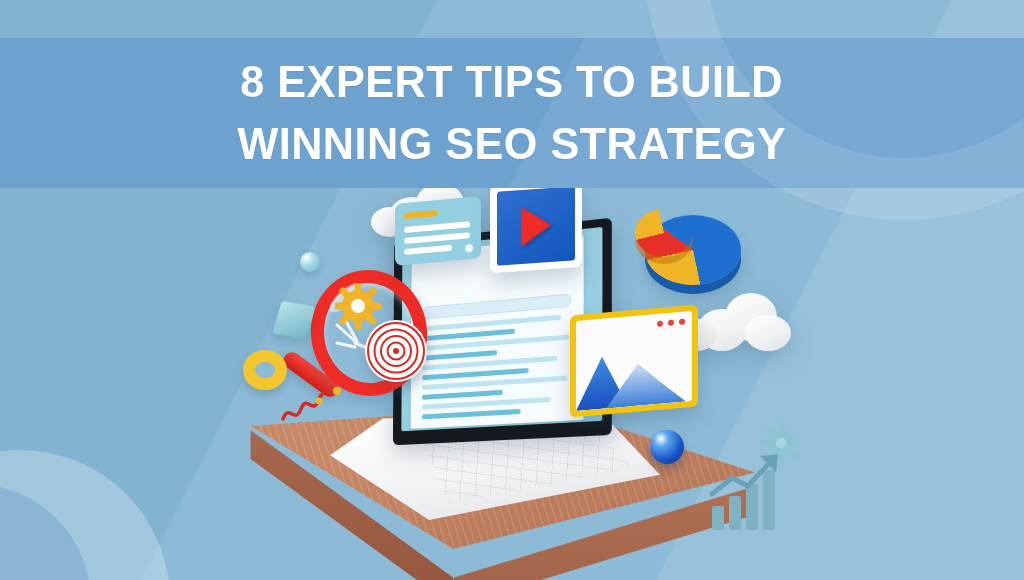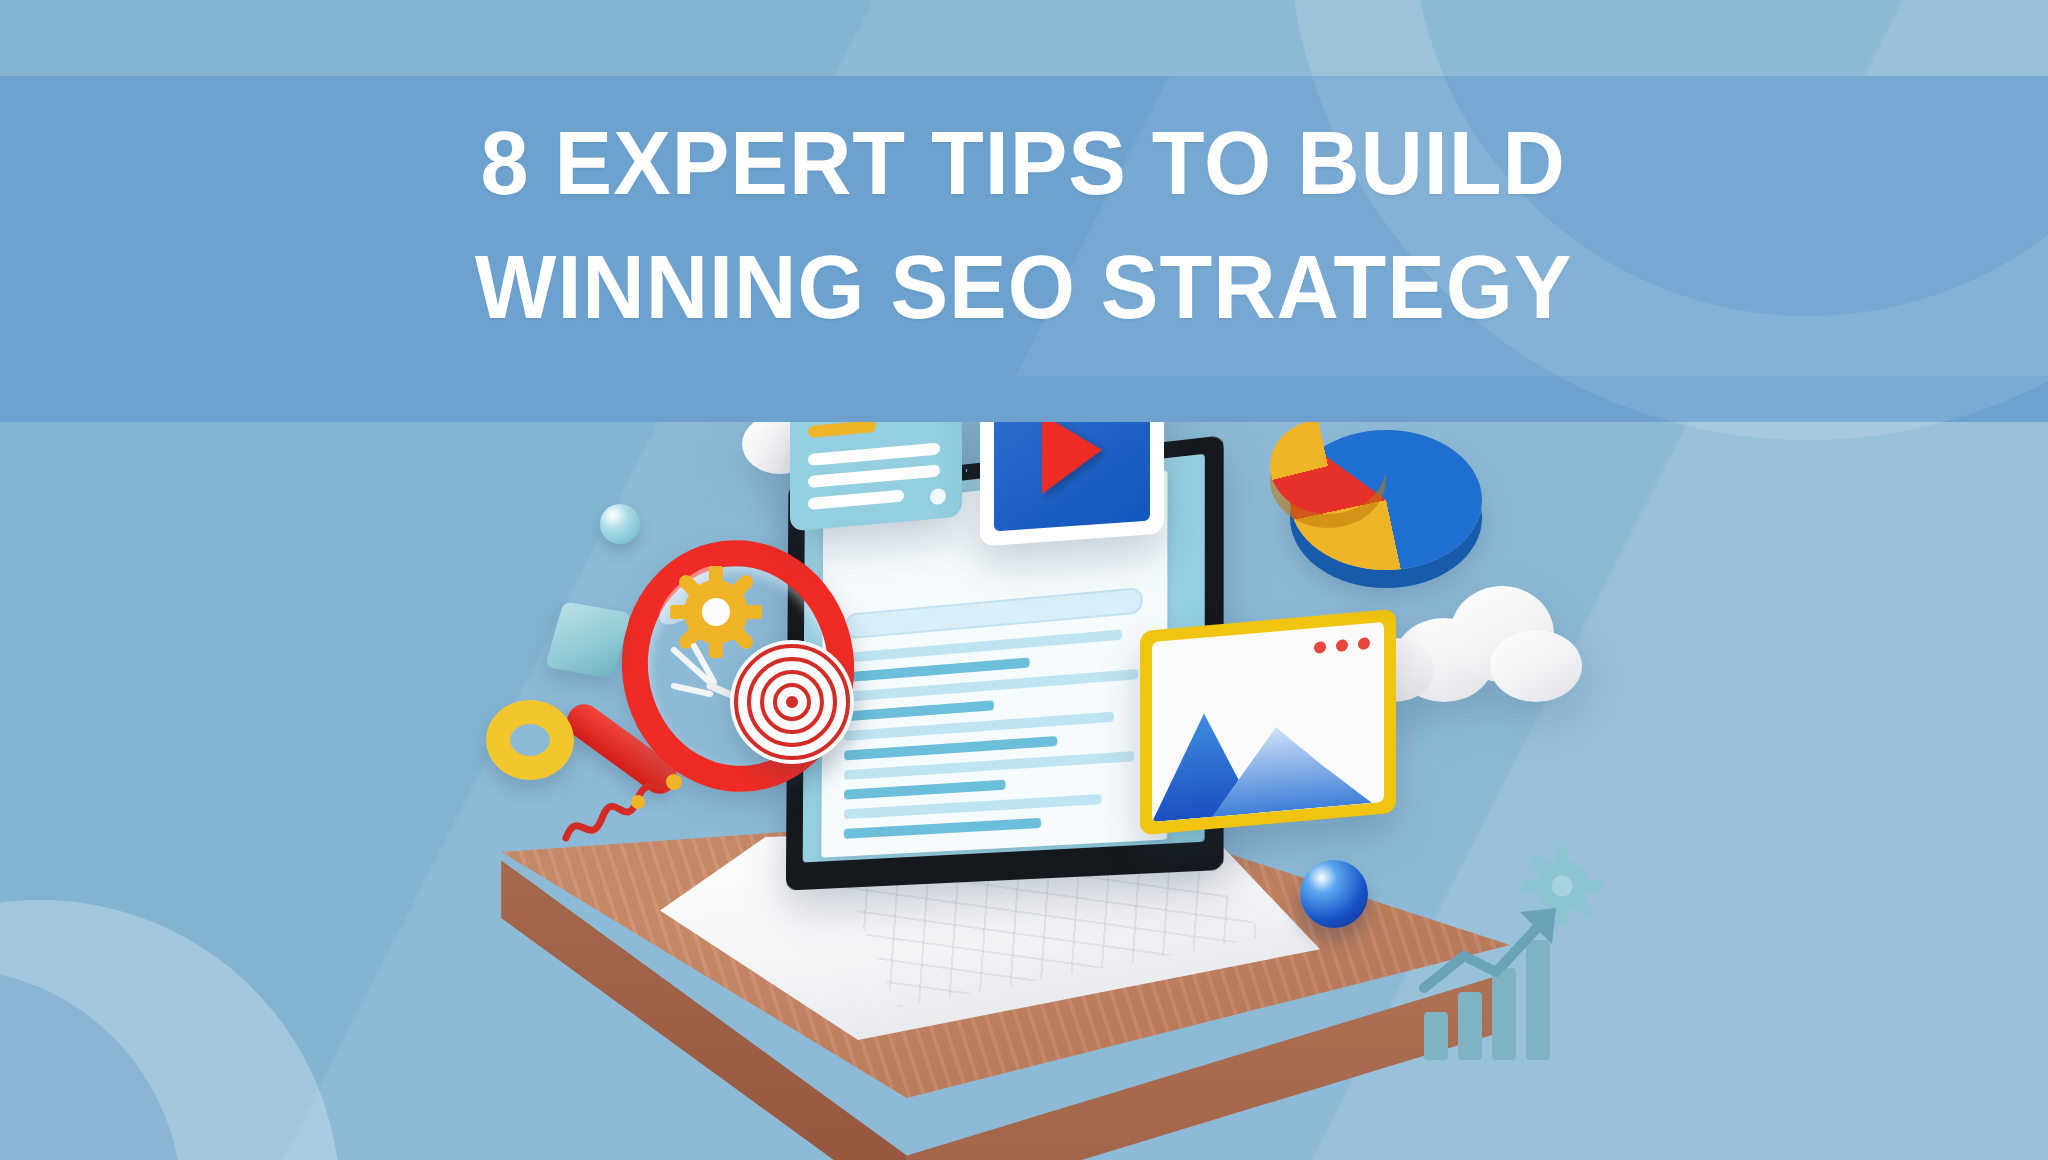--- a/index.html
+++ b/index.html
@@ -33,21 +33,21 @@
     background:rgba(255,255,255,0.26);
   }
   .circ-bl-mid{
     position:absolute;border-radius:50%;
     width:236px;height:236px;left:-145px;top:484px;
     background:rgba(120,165,205,0.55);
   }
 
   
   .banner{
-    position:absolute;left:0;top:38px;width:1024px;height:173px;
+    position:absolute;left:0;top:38px;width:1024px;height:150px;
     background:#6da2cf;
     overflow:hidden;
   }
   .banner-shine{
     position:absolute;left:0;top:0;width:1024px;height:150px;
     background:linear-gradient(117deg, rgba(255,255,255,0) 0%, rgba(255,255,255,0) 53%,
                 rgba(255,255,255,0.07) 53.2%, rgba(255,255,255,0.07) 100%);
   }
   .banner-ring{
     position:absolute;border-radius:50%;

